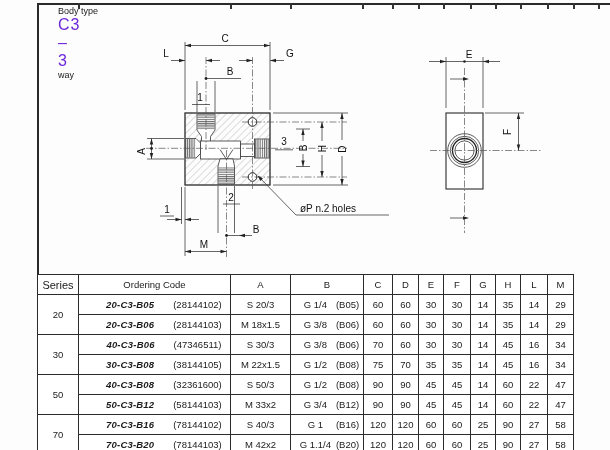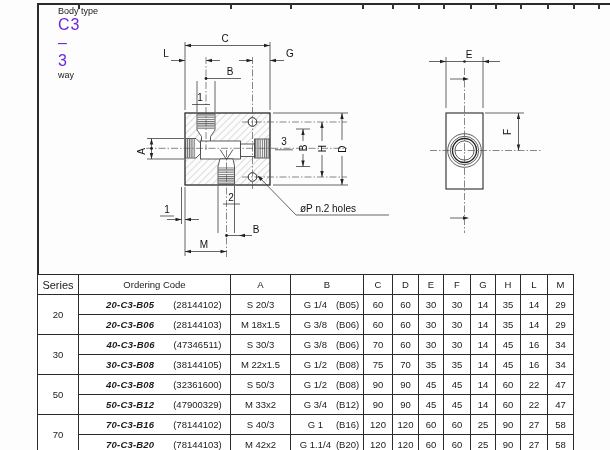--- a/index.html
+++ b/index.html
@@ -303,21 +303,21 @@
       <td>90</td>
       <td>90</td>
       <td>45</td>
       <td>45</td>
       <td>14</td>
       <td>60</td>
       <td>22</td>
       <td>47</td>
     </tr>
     <tr>
-      <td class="codecell"><span class="code">50-C3-B12</span><span>(47900329)</span></td>
+      <td class="codecell"><span class="code">50-C3-B12</span><span>(58144103)</span></td>
       <td class="aM">M 33x2</td>
       <td class="bcell"><span class="bth">G 3/4</span><span>(B12)</span></td>
       <td>90</td>
       <td>90</td>
       <td>45</td>
       <td>45</td>
       <td>14</td>
       <td>60</td>
       <td>22</td>
       <td>47</td>

